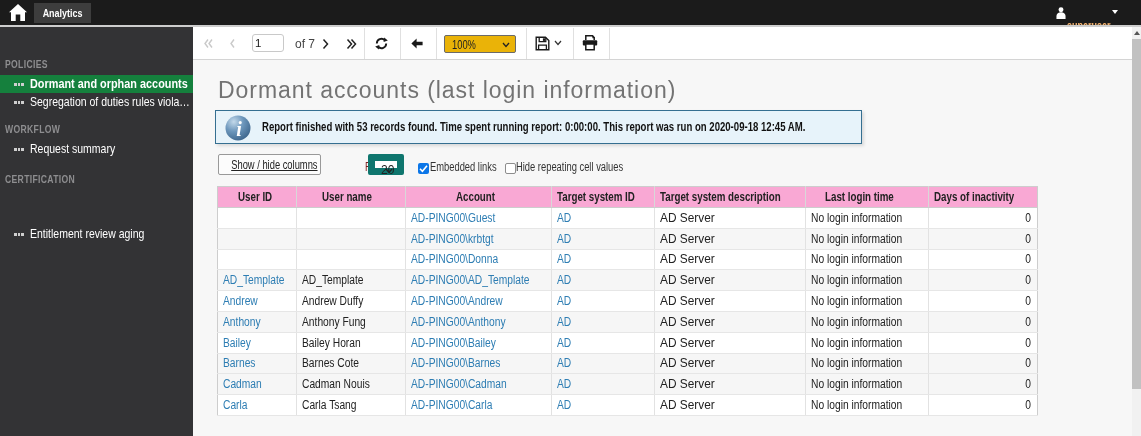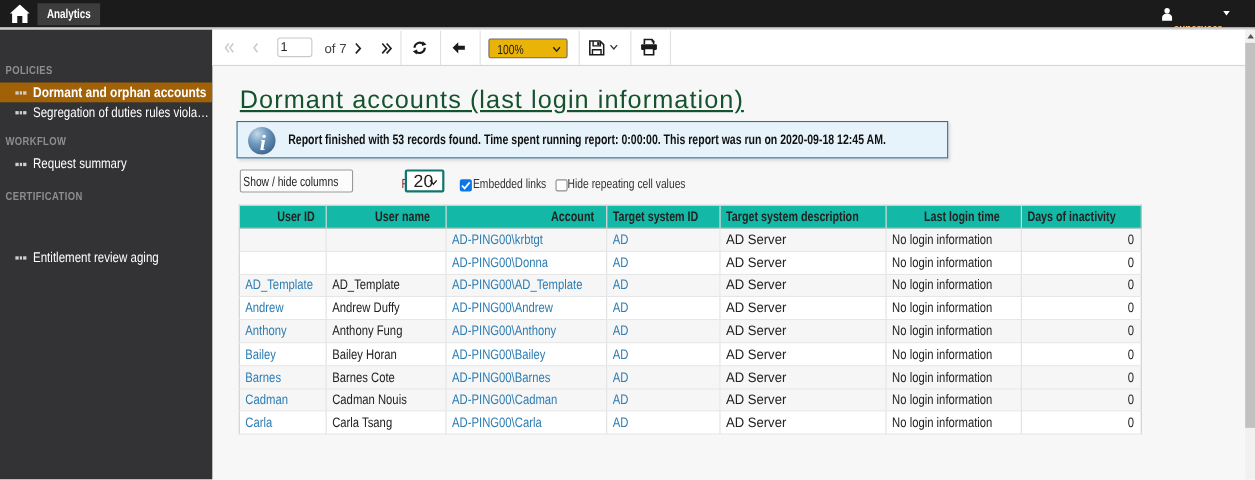--- a/index.html
+++ b/index.html
@@ -13,48 +13,48 @@
 .tab { position:absolute; left:34px; top:3px; width:57px; height:20px; background:#3d3d3d; color:#fff; font-size:11.5px; font-weight:bold; line-height:20px; text-align:center; }
 .tab .sx { transform-origin:50% 50%; }
 .topline { position:absolute; top:25px; left:0; width:1141px; height:2px; background:#cdcdcd; }
 
 
 .sidebar { position:absolute; top:27px; left:0; width:193px; height:409px; background:#333335; overflow:hidden; }
 .sechead { position:absolute; left:5px; color:#8e8e90; font-size:10.5px; font-weight:bold; }
 .sechead .sx { transform:scaleX(0.82); letter-spacing:0.4px; }
 .sitem { position:absolute; left:0; width:193px; height:18.5px; color:#fff; font-size:12.8px; line-height:18.5px; white-space:nowrap; }
 .sitem .txt { position:absolute; left:30px; top:0; display:inline-block; transform:scaleX(0.82); transform-origin:0 50%; }
-.sitem.sel { background:#a16207; font-weight:bold; }
+.sitem.sel { background:#15803d; font-weight:bold; }
 .sitem.sel .txt { transform:scaleX(0.85); }
 .micon { position:absolute; left:14px; top:8px; width:10px; height:3px; }
 .micon span { position:absolute; top:0; width:2.6px; height:3px; background:#cfcfcf; }
 
 
 .toolbar { position:absolute; top:27px; left:193px; width:939px; height:33px; background:#fff; border-bottom:1px solid #d4d4d4; }
 .sep { position:absolute; top:1px; width:1px; height:31px; background:#e0e0e0; }
 .pgin { position:absolute; left:59px; top:7px; width:32px; height:18px; border:1px solid #c9c9c9; border-radius:3px; background:#fff; font-size:11.5px; color:#222; line-height:16px; padding-left:2px; }
 .of3 { position:absolute; left:102px; top:10px; font-size:12px; color:#444; }
 
 
-.title { position:absolute; left:218px; top:77px; font-size:23px; letter-spacing:0.95px; color:#14532d;text-decoration:underline; }
+.title { position:absolute; left:218px; top:77px; font-size:23px; letter-spacing:0.95px; color:#737373; }
 .infobox { position:absolute; left:215px; top:110px; width:647px; height:34px; background:#e7f3fa; border:1px solid #356f91; box-shadow:2px 2px 3px rgba(0,0,0,0.12); }
 .infotext { position:absolute; left:46px; top:0; height:32px; line-height:32px; font-size:12.5px; font-weight:bold; color:#111; white-space:pre; display:inline-block; transform:scaleX(0.767); transform-origin:0 50%; }
-.btn { position:absolute; left:218px; top:154px; width:103px; height:21px; background:#fcfcfc; border:1px solid #999; border-radius:2px; font-size:12px; color:#222; display:flex; align-items:center; justify-content:flex-end; white-space:nowrap; }
+.btn { position:absolute; left:218px; top:154px; width:103px; height:21px; background:#fcfcfc; border:1px solid #999; border-radius:2px; font-size:12px; color:#222; display:flex; align-items:center; justify-content:flex-start; white-space:nowrap;text-decoration:underline; }
 .btn .sx { transform-origin:50% 50%; }
 .reclabel { position:absolute; left:332px; top:160px; font-size:12px; color:#7f1d1d;padding-left:33px; }
-.recsel { position:absolute; left:368px; top:154px; width:36px; height:21px; background:#fff; border:2px solid #0f766e; border-radius:2px; font-size:16px; color:#222; line-height:19px; padding-left:6px; }
+.recsel { position:absolute; left:368px; top:154px; width:36px; height:21px; background:#fff; border:7px solid #0f766e; border-radius:2px; font-size:12px; color:#222; line-height:19px; padding-left:6px; }
 .cb { position:absolute; width:11px; height:11px; border-radius:2px; top:163px; }
 .cb svg { display:block; }
 .cb1 { left:418px; background:#0b76e8; }
 .cb2 { left:505px; background:#fff; border:1px solid #8d8d8d; }
 .cblabel { position:absolute; top:160px; font-size:12px; color:#333; }
 
 
 table { border-collapse:collapse; table-layout:fixed; position:absolute; left:217px; top:186px; width:820px; background:#fff; }
-th { background:#14b8a6; font-size:12.5px; font-weight:bold; color:#222; text-align:right; height:21px; padding:0 0 0 5px; border:1px solid #cdcdcd; border-right:1px solid #d8d8d8; white-space:nowrap; }
+th { background:#f9a8d4; font-size:12.5px; font-weight:bold; color:#222; text-align:center; height:21px; padding:0 0 0 5px; border:1px solid #cdcdcd; border-right:1px solid #d8d8d8; white-space:nowrap; }
 th:last-child { border-right:1px solid #cdcdcd;margin-top:13px; }
 td { font-size:12.5px; --s:1; color:#222; height:20.8px; padding:0 0 0 5px; border-bottom:1px solid #e6e6e6; border-right:1px solid #e2e2e2; white-space:nowrap; overflow:hidden; }
 td:first-child { border-left:1px solid #cdcdcd; }
 td.num { text-align:right; padding:0 6px 0 0; border-right:1px solid #cdcdcd; }
 td.num .sx { transform-origin:100% 50%; }
 tr.even td { background:#f6f6f6; }
 td .sx { transform:scaleX(0.82); }
 td .sxd { transform:scaleX(0.95); }
 td.num .sx { transform:scaleX(0.82); transform-origin:100% 50%; }
 a { color:#2d7db3; text-decoration:none; }
@@ -219,20 +219,29 @@
   <tbody>
       <tr>
         <th><span class="sx">User ID</span></th>
         <th><span class="sx">User name</span></th>
         <th><span class="sx">Account</span></th>
         <th><span class="sx">Target system ID</span></th>
         <th><span class="sx">Target system description</span></th>
         <th><span class="sx">Last login time</span></th>
         <th><span class="sx">Days of inactivity</span></th>
       </tr>
+  <tr class="odd">
+        <td></td>
+        <td></td>
+        <td><a class="sx">AD-PING00\Guest</a></td>
+        <td><a class="sx">AD</a></td>
+        <td><span class="sx sxd">AD Server</span></td>
+        <td><span class="sx">No login information</span></td>
+        <td class="num"><span class="sx">0</span></td>
+      </tr>
   <tr class="even">
         <td></td>
         <td></td>
         <td><a class="sx">AD-PING00\krbtgt</a></td>
         <td><a class="sx">AD</a></td>
         <td><span class="sx sxd">AD Server</span></td>
         <td><span class="sx">No login information</span></td>
         <td class="num"><span class="sx">0</span></td>
       </tr>
   <tr class="odd">

